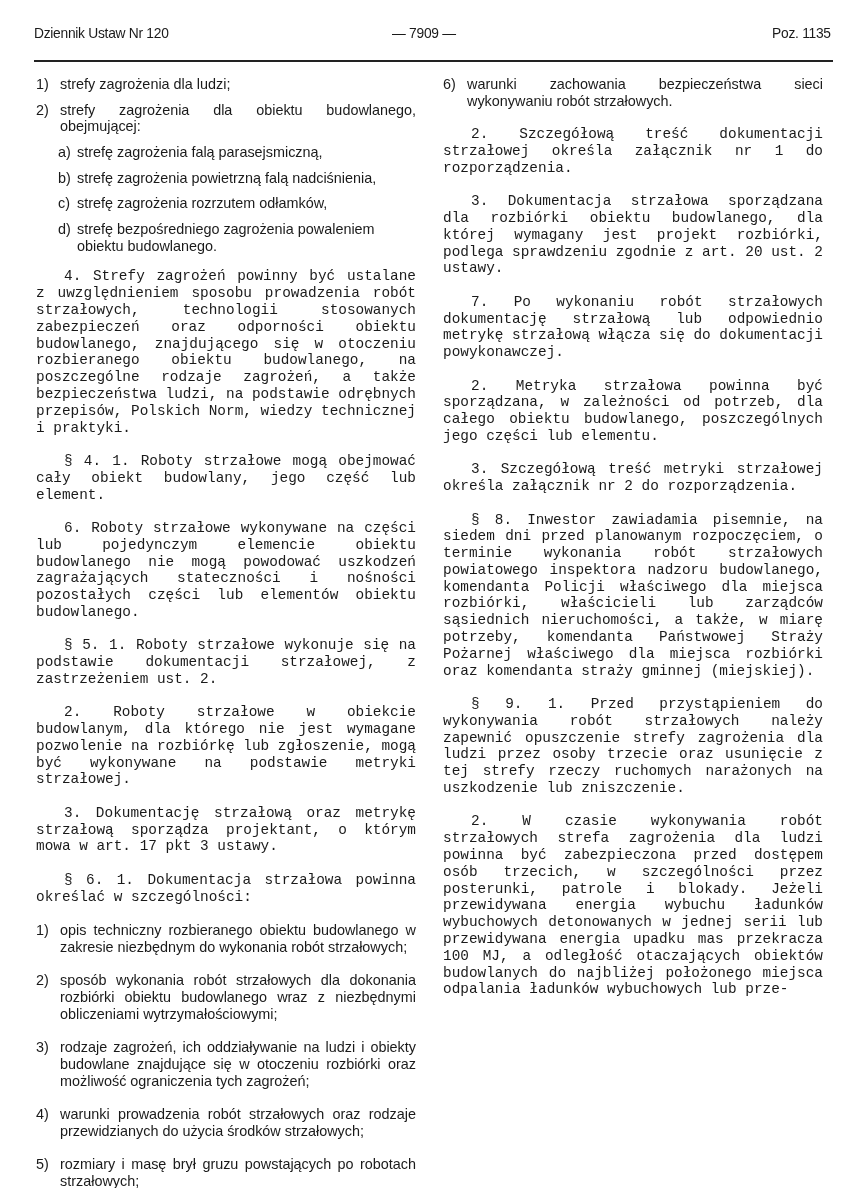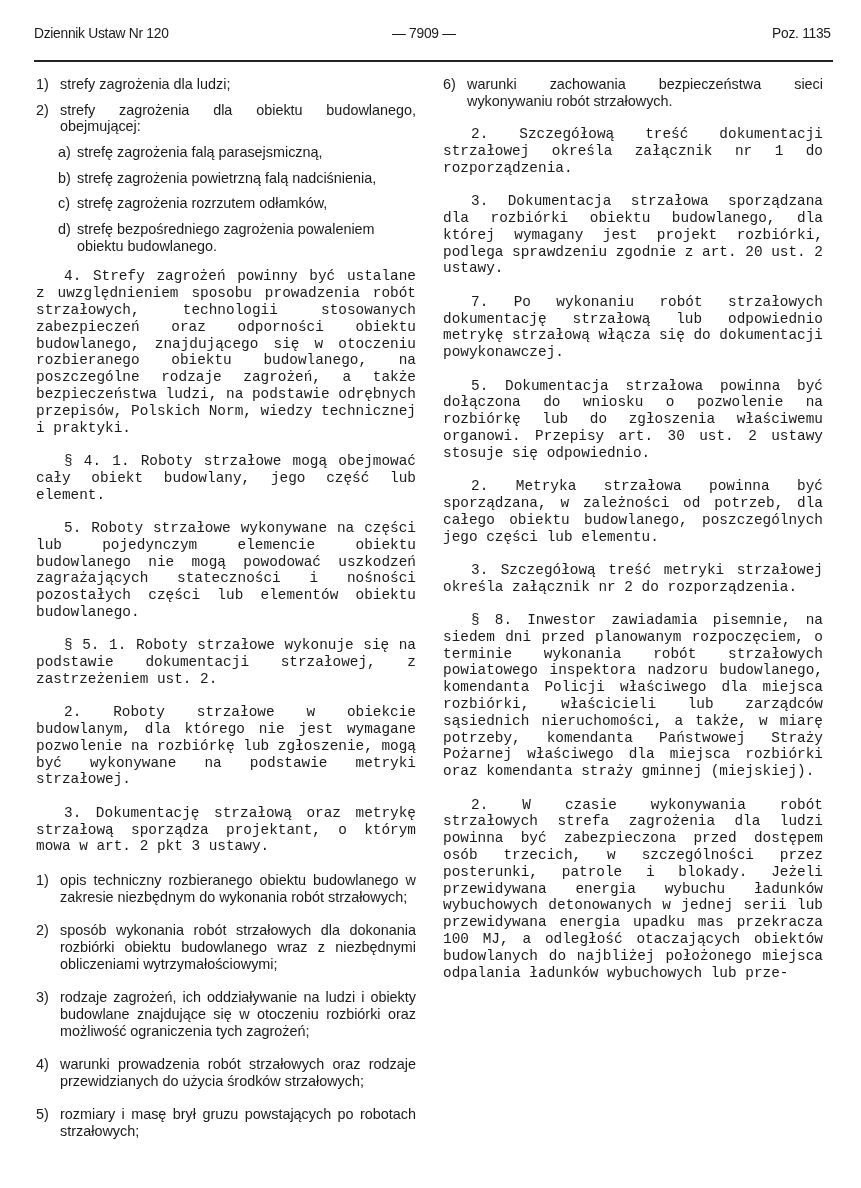--- a/index.html
+++ b/index.html
@@ -53,24 +53,25 @@
     <span class="lbl">c)</span>
     <span>strefę zagrożenia rozrzutem odłamków,</span>
   </div>
   <div class="sub" style="margin-bottom:14px">
     <span class="lbl">d)</span>
     <span>strefę bezpośredniego zagrożenia powaleniem obiektu budowlanego.</span>
   </div>
 
   <p>4. Strefy zagrożeń powinny być ustalane z uwzględnieniem sposobu prowadzenia robót strzałowych, technologii stosowanych zabezpieczeń oraz odporności obiektu budowlanego, znajdującego się w otoczeniu rozbieranego obiektu budowlanego, na poszczególne rodzaje zagrożeń, a także bezpieczeństwa ludzi, na podstawie odrębnych przepisów, Polskich Norm, wiedzy technicznej i praktyki.</p>
   <p>§ 4. 1. Roboty strzałowe mogą obejmować cały obiekt budowlany, jego część lub element.</p>
-  <p>5. Roboty strzałowe wykonywane na części lub pojedynczym elemencie obiektu budowlanego nie mogą powodować uszkodzeń zagrażających stateczności i nośności pozostałych części lub elementów obiektu budowlanego.</p>
+  <p>6. Roboty strzałowe wykonywane na części lub pojedynczym elemencie obiektu budowlanego nie mogą powodować uszkodzeń zagrażających stateczności i nośności pozostałych części lub elementów obiektu budowlanego.</p>
   <p>§ 5. 1. Roboty strzałowe wykonuje się na podstawie dokumentacji strzałowej, z zastrzeżeniem ust. 2.</p>
   <p>2. Roboty strzałowe w obiekcie budowlanym, dla którego nie jest wymagane pozwolenie na rozbiórkę lub zgłoszenie, mogą być wykonywane na podstawie metryki strzałowej.</p>
-  <p>3. Dokumentację strzałową oraz metrykę strzałową sporządza projektant, o którym mowa w art. 2 pkt 3 ustawy.</p>
+  <p>3. Dokumentację strzałową oraz metrykę strzałową sporządza projektant, o którym mowa w art. 17 pkt 3 ustawy.</p>
+  <p>§ 6. 1. Dokumentacja strzałowa powinna określać w szczególności:</p>
 
   <div class="list2">
     <div class="item num">
       <span class="lbl">1)</span>
       <span>opis techniczny rozbieranego obiektu budowlanego w zakresie niezbędnym do wykonania robót strzałowych;</span>
     </div>
     <div class="item num">
       <span class="lbl">2)</span>
       <span>sposób wykonania robót strzałowych dla dokonania rozbiórki obiektu budowlanego wraz z niezbędnymi obliczeniami wytrzymałościowymi;</span>
     </div>
@@ -90,18 +91,18 @@
 </div>
 
 <div class="col col-right">
   <div class="item num" style="padding-left:24px; margin-bottom:16.6px">
     <span class="lbl">6)</span>
     <span>warunki zachowania bezpieczeństwa sieci wykonywaniu robót strzałowych.</span>
   </div>
   <p>2. Szczegółową treść dokumentacji strzałowej określa załącznik nr 1 do rozporządzenia.</p>
   <p>3. Dokumentacja strzałowa sporządzana dla rozbiórki obiektu budowlanego, dla której wymagany jest projekt rozbiórki, podlega sprawdzeniu zgodnie z art. 20 ust. 2 ustawy.</p>
   <p>7. Po wykonaniu robót strzałowych dokumentację strzałową lub odpowiednio metrykę strzałową włącza się do dokumentacji powykonawczej.</p>
-  <p>5. Dokumentacja strzałowa powinna być dołączona do wniosku o pozwolenie na rozbiórkę lub do zgłoszenia właściwemu organowi. Przepisy art. 30 ust. 2 ustawy stosuje się odpowiednio.</p>
   <p>2. Metryka strzałowa powinna być sporządzana, w zależności od potrzeb, dla całego obiektu budowlanego, poszczególnych jego części lub elementu.</p>
   <p>3. Szczegółową treść metryki strzałowej określa załącznik nr 2 do rozporządzenia.</p>
   <p>§ 8. Inwestor zawiadamia pisemnie, na siedem dni przed planowanym rozpoczęciem, o terminie wykonania robót strzałowych powiatowego inspektora nadzoru budowlanego, komendanta Policji właściwego dla miejsca rozbiórki, właścicieli lub zarządców sąsiednich nieruchomości, a także, w miarę potrzeby, komendanta Państwowej Straży Pożarnej właściwego dla miejsca rozbiórki oraz komendanta straży gminnej (miejskiej).</p>
+  <p>§ 9. 1. Przed przystąpieniem do wykonywania robót strzałowych należy zapewnić opuszczenie strefy zagrożenia dla ludzi przez osoby trzecie oraz usunięcie z tej strefy rzeczy ruchomych narażonych na uszkodzenie lub zniszczenie.</p>
   <p>2. W czasie wykonywania robót strzałowych strefa zagrożenia dla ludzi powinna być zabezpieczona przed dostępem osób trzecich, w szczególności przez posterunki, patrole i blokady. Jeżeli przewidywana energia wybuchu ładunków wybuchowych detonowanych w jednej serii lub przewidywana energia upadku mas przekracza 100 MJ, a odległość otaczających obiektów budowlanych do najbliżej położonego miejsca odpalania ładunków wybuchowych lub prze-</p>
 </div>
 
 </body></html>

